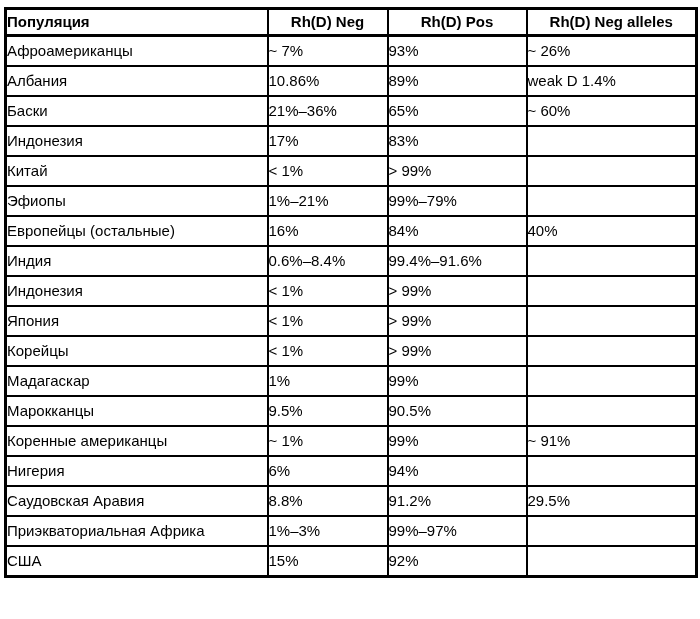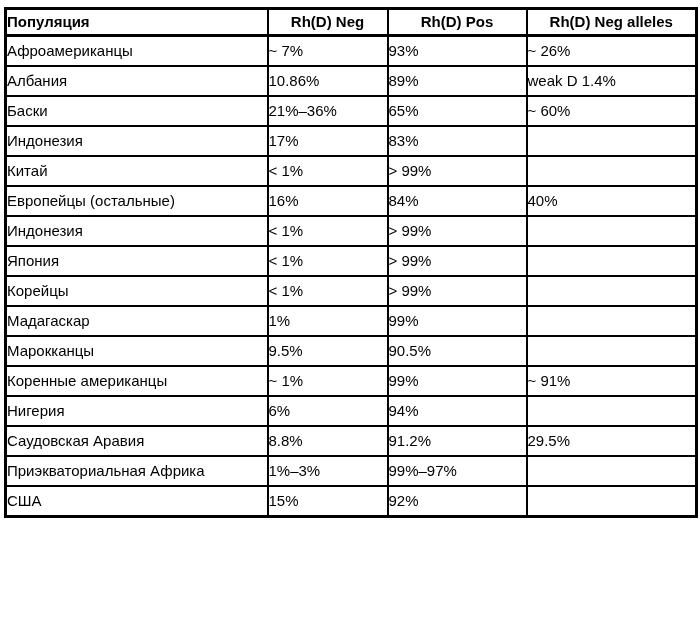--- a/index.html
+++ b/index.html
@@ -106,24 +106,36 @@
         <td class="cell-center">83%</td>
         <td class="cell-center alleles-cell"></td>
       </tr>
       <tr>
         <td class="cell-left pop-cell">Китай</td>
         <td class="cell-center">&lt; 1%</td>
         <td class="cell-center">&gt; 99%</td>
         <td class="cell-center alleles-cell"></td>
       </tr>
       <tr>
+        <td class="cell-left pop-cell">Эфиопы</td>
+        <td class="cell-center">1%–21%</td>
+        <td class="cell-center">99%–79%</td>
+        <td class="cell-center alleles-cell"></td>
+      </tr>
+      <tr>
         <td class="cell-left pop-cell">Европейцы (остальные)</td>
         <td class="cell-center">16%</td>
         <td class="cell-center">84%</td>
         <td class="cell-center alleles-cell">40%</td>
+      </tr>
+      <tr>
+        <td class="cell-left pop-cell">Индия</td>
+        <td class="cell-center">0.6%–8.4%</td>
+        <td class="cell-center">99.4%–91.6%</td>
+        <td class="cell-center alleles-cell"></td>
       </tr>
       <tr>
         <td class="cell-left pop-cell">Индонезия</td>
         <td class="cell-center">&lt; 1%</td>
         <td class="cell-center">&gt; 99%</td>
         <td class="cell-center alleles-cell"></td>
       </tr>
       <tr>
         <td class="cell-left pop-cell">Япония</td>
         <td class="cell-center">&lt; 1%</td>

